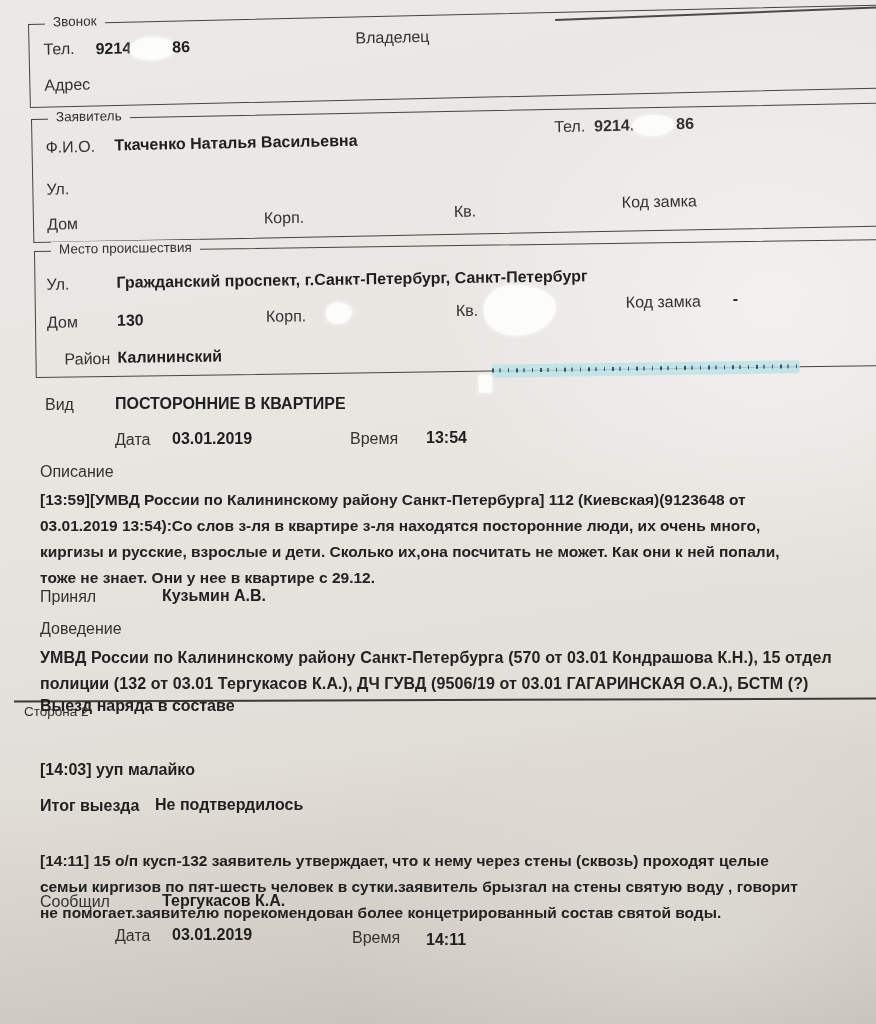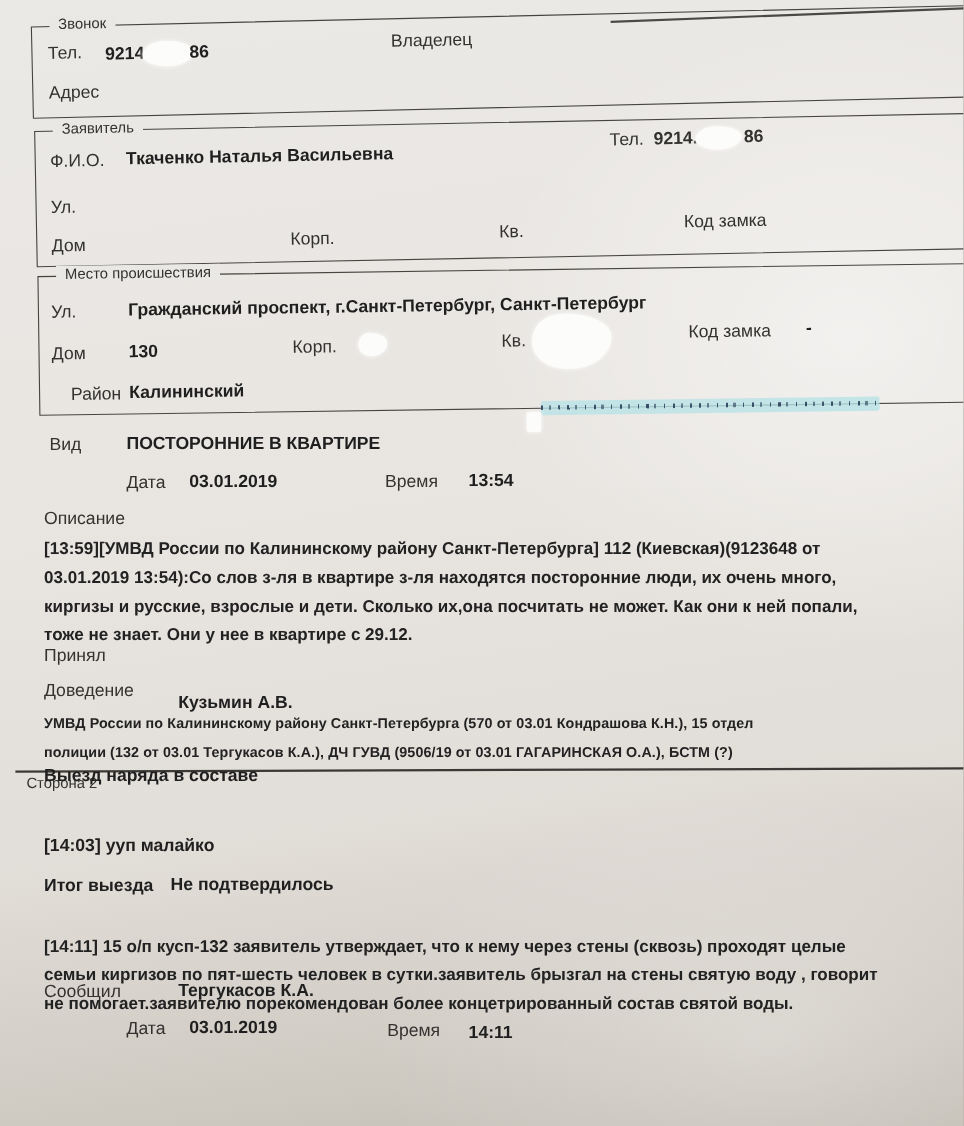--- a/index.html
+++ b/index.html
@@ -99,24 +99,24 @@
   <span class="lbl" style="left:350px; top:430px;">Время</span>
   <span class="val" style="left:426px; top:429px;">13:54</span>
 
   <span class="lbl" style="left:40px; top:463px;text-align:center;">Описание</span>
   <div class="para" style="left:40px; top:487px;">[13:59][УМВД России по Калининскому району Санкт-Петербурга] 112 (Киевская)(9123648 от
 03.01.2019 13:54):Со слов з-ля в квартире з-ля находятся посторонние люди, их очень много,
 киргизы и русские, взрослые и дети. Сколько их,она посчитать не может. Как они к ней попали,
 тоже не знает. Они у нее в квартире с 29.12.</div>
 
   <span class="lbl" style="left:40px; top:588px;">Принял</span>
-  <span class="val" style="left:162px; top:587px;margin-top:44px;">Кузьмин А.В.</span>
+  <span class="val" style="left:162px; top:587px;">Кузьмин А.В.</span>
 
   <span class="lbl" style="left:40px; top:620px;">Доведение</span>
-  <div class="para" style="left:40px; top:645px; font-size:13px; letter-spacing:0.1px;">УМВД России по Калининскому району Санкт-Петербурга (570 от 03.01 Кондрашова К.Н.), 15 отдел
+  <div class="para" style="left:40px; top:645px; font-size:16px; letter-spacing:0.1px;">УМВД России по Калининскому району Санкт-Петербурга (570 от 03.01 Кондрашова К.Н.), 15 отдел
 полиции (132 от 03.01 Тергукасов К.А.), ДЧ ГУВД (9506/19 от 03.01 ГАГАРИНСКАЯ О.А.), БСТМ (?)</div>
 
   <div class="rule" style="left:14px; top:699px; width:870px; transform:rotate(-0.2deg);"></div>
   <span class="lbl" style="left:24px; top:704px; font-size:13.5px;">Сторона 2</span>
 
   <span class="val" style="left:40px; top:697px; font-weight:700;">Выезд наряда в составе</span>
   <span class="val" style="left:40px; top:761px;">[14:03] ууп малайко</span>
 
   <span class="val" style="left:40px; top:797px; font-weight:600;">Итог выезда</span>
   <span class="val" style="left:155px; top:796px;">Не подтвердилось</span>

